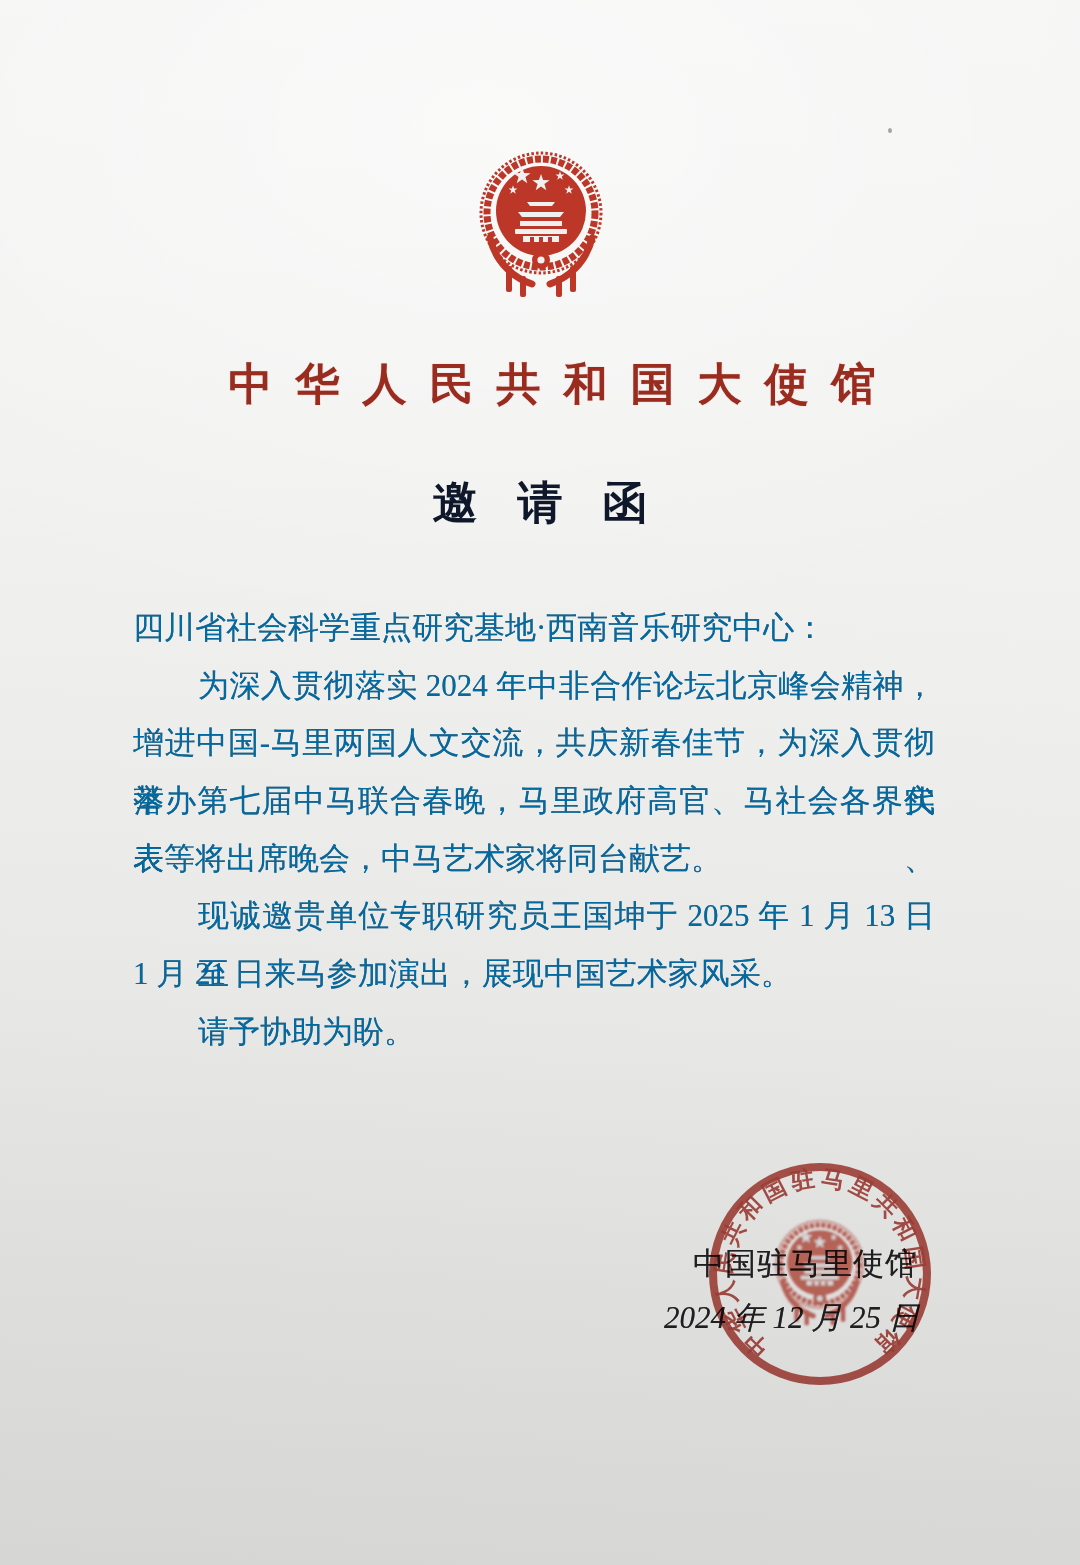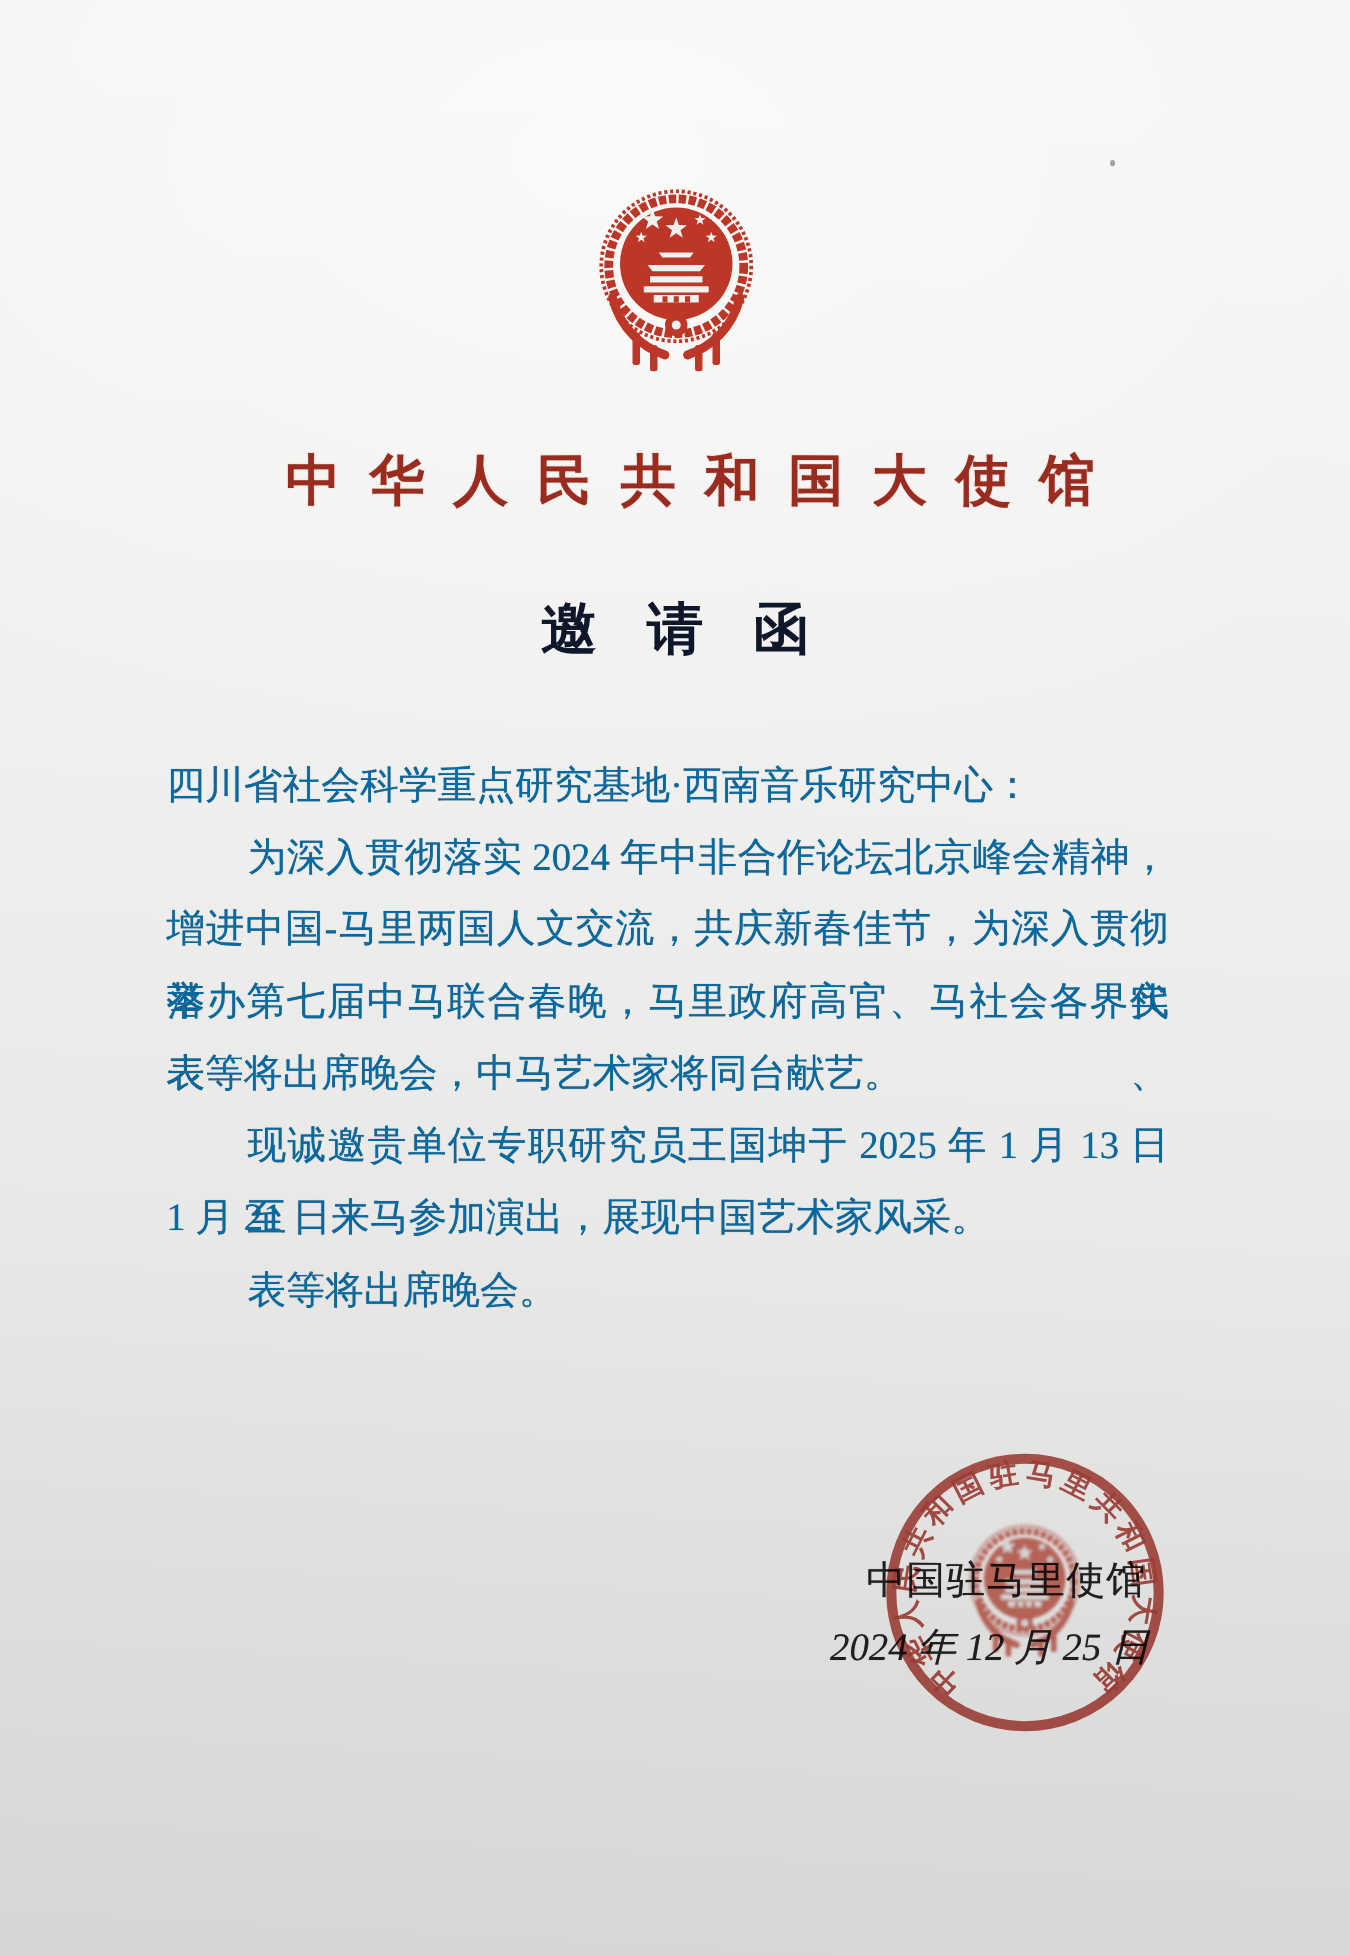--- a/index.html
+++ b/index.html
@@ -103,21 +103,21 @@
 <div class="abs doc-title">邀请函</div>
 
 <div class="abs letter-body">
   <div class="line">四川省社会科学重点研究基地·西南音乐研究中心：</div>
   <div class="line indent fill">为深入贯彻落实 2024 年中非合作论坛北京峰会精神，</div>
   <div class="line fill">增进中国-马里两国人文交流，共庆新春佳节，为深入贯彻落实</div>
   <div class="line fill">举办第七届中马联合春晚，马里政府高官、马社会各界代表、</div>
   <div class="line">表等将出席晚会，中马艺术家将同台献艺。</div>
   <div class="line indent fill">现诚邀贵单位专职研究员王国坤于 2025 年 1 月 13 日至</div>
   <div class="line">1 月 21 日来马参加演出，展现中国艺术家风采。</div>
-  <div class="line indent">表等将出席晚会。</div>
+  <div class="line indent">请予协助为盼。</div>
 </div>
 
 <div class="abs sig-org">中国驻马里使馆</div>
 <div class="abs sig-date">2024 年 12 月 25 日</div>
 
 <div class="abs seal">
   <svg viewBox="0 0 222 222" aria-hidden="true">
     <defs>
       <filter id="sealBlur" x="-20%" y="-20%" width="140%" height="140%">
         <feGaussianBlur stdDeviation="1.7"></feGaussianBlur>

